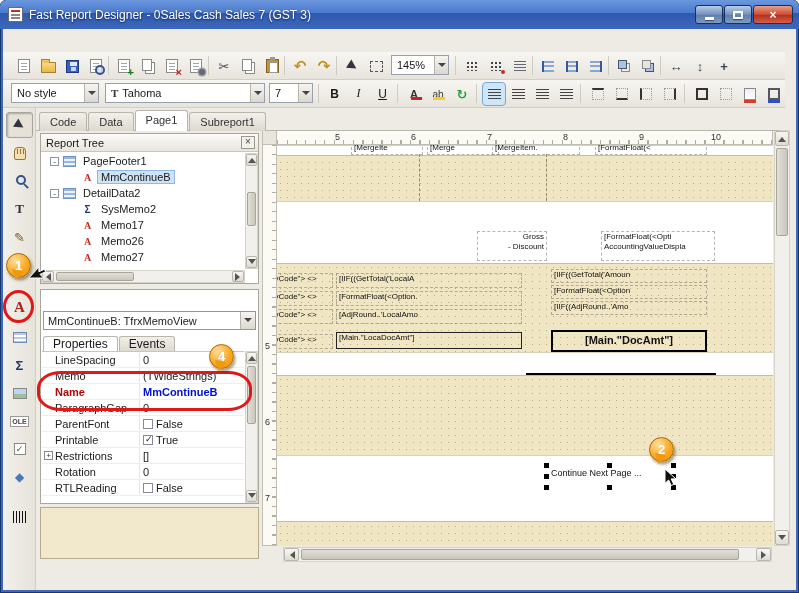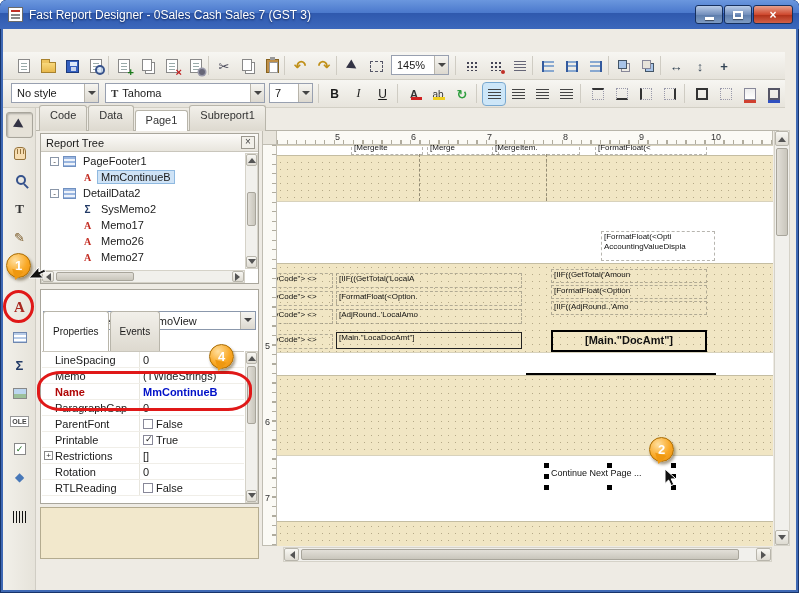--- a/index.html
+++ b/index.html
@@ -91,21 +91,21 @@
 .ic-bandobj{width:14px;height:11px;background:repeating-linear-gradient(180deg,#b8cce8 0 2px,#fff 2px 4px);border:1px solid #7088b0}
 .ic-sum::before{content:"Σ";font-weight:bold;font-size:13px;color:#223a66}
 .ic-pic{width:14px;height:11px;border:1px solid #888;background:linear-gradient(180deg,#bcd6f0 55%,#9cc09a 55%)}
 .ic-ole{font-size:7px;font-weight:bold;color:#444;border:1px solid #999;padding:1px 1px;background:#fff}
 .ic-check{width:12px;height:12px;border:1px solid #888;background:#fff;display:flex;align-items:center;justify-content:center}
 .ic-check::before{content:"✓";font-size:9px;color:#207020}
 .ic-shape::before{content:"◆";color:#4878b8;font-size:12px}
 .ic-barcode{width:13px;height:12px;background:repeating-linear-gradient(90deg,#111 0 1px,transparent 1px 3px)}
 
 .tabbar{position:absolute;left:39px;top:109px;height:22px;display:flex;align-items:flex-end;z-index:3}
-.tab{padding:3px 10px 10px;border:1px solid #b8b5aa;border-bottom:none;background:linear-gradient(#f2f0ea,#ddd9cf);border-radius:3px 3px 0 0;margin-right:1px;color:#333}
+.tab{padding:3px 10px 3px;border:1px solid #b8b5aa;border-bottom:none;background:linear-gradient(#f2f0ea,#ddd9cf);border-radius:3px 3px 0 0;margin-right:1px;color:#333}
 .tab.selected{background:#fff;padding-bottom:5px;position:relative;z-index:4}
 .tabline{position:absolute;left:36px;top:130px;right:20px;height:1px;background:#b8b5aa;z-index:2}
 
 .panel{position:absolute;left:40px;width:219px;background:#fff;border:1px solid #a9a69c}
 .panel-hdr{height:18px;background:linear-gradient(#fcfbf9,#e8e5dd);border-bottom:1px solid #c9c6bc;display:flex;align-items:center;padding:0 3px 0 5px}
 .panel-close{margin-left:auto;width:14px;height:13px;border:1px solid #9a978e;background:#f2f0ea;position:relative}
 .panel-close::before{content:"×";position:absolute;left:3px;top:-1px;font-size:10px;color:#444}
 .report-tree{top:133px;height:151px}
 .tree-body{position:absolute;left:1px;right:14px;top:19px;bottom:14px;overflow:hidden;background:#fff}
 .tree-item{height:16px;display:flex;align-items:center;white-space:nowrap}
@@ -117,21 +117,21 @@
 .tree-item.i-memo .t-ic::before{content:"A";color:#c22a20;font-weight:bold;font-size:10px;font-family:"Liberation Serif",serif}
 .tree-item.i-sum .t-ic::before{content:"Σ";color:#223a66;font-weight:bold;font-size:10px}
 .tree-item.i-band .t-ic{background:repeating-linear-gradient(180deg,#9ab6e0 0 2px,#eef3fa 2px 4px);border:1px solid #7090c0;width:13px}
 .t-lb{padding:0 3px}
 .tree-item.selected .t-lb{background:#cfe3f6;outline:1px solid #8fb9e0}
 .obj-insp{top:289px;height:215px}
 .oi-combo{position:absolute;top:21px;left:2px;right:2px;height:19px;border:1px solid #8b98ac;background:#fff;display:flex;align-items:center;padding-left:4px}
 .oi-combo .dd{margin-left:auto;width:15px;height:17px;background:linear-gradient(#f6f5f1,#dcd8cf);border-left:1px solid #b8b4aa;position:relative}
 .oi-combo .dd::after{content:"";position:absolute;left:3px;top:6px;border:4px solid transparent;border-top:4px solid #444}
 .oi-tabs{position:absolute;top:42px;left:2px;height:19px;display:flex;align-items:flex-end}
-.oi-tab{padding:14px 9px;border:1px solid #b8b5aa;border-bottom:none;border-radius:3px 3px 0 0;background:linear-gradient(#f2f0ea,#ddd9cf);margin-right:1px;font-size:10px}
+.oi-tab{padding:0 9px;border:1px solid #b8b5aa;border-bottom:none;border-radius:3px 3px 0 0;background:linear-gradient(#f2f0ea,#ddd9cf);margin-right:1px;font-size:12px}
 .oi-tab.selected{background:#fff}
 .prop-grid{position:absolute;top:61px;left:1px;right:14px;bottom:1px;background:#fff;overflow:hidden;border-top:1px solid #c9c6bc}
 .prop-row{display:flex;align-items:center;height:16px;border-bottom:1px solid #f0eee8}
 .p-exp{width:9px;height:9px;border:1px solid #888;font-size:8px;line-height:7px;text-align:center;margin:0 2px;visibility:hidden;flex:0 0 9px;color:#333}
 .prop-row.has-exp .p-exp{visibility:visible}
 .p-name{flex:0 0 84px;overflow:hidden;white-space:nowrap}
 .p-valwrap{flex:1;display:flex;align-items:center;gap:3px;border-left:1px solid #e8e6de;height:100%;padding-left:3px;overflow:hidden}
 .p-check{width:10px;height:10px;border:1px solid #889;background:#fff;display:none;flex:0 0 10px;position:relative}
 .prop-row.cb-checked .p-check,.prop-row.cb-unchecked .p-check{display:block}
 .prop-row.cb-checked .p-check::before{content:"✓";position:absolute;left:1px;top:-2px;font-size:9px;color:#222}
@@ -602,20 +602,24 @@
       </div>
       <div class="memo" style="left: 150px; top: -3px; width: 72px; height: 13px;">
         <span>[Merge</span>
       </div>
       <div class="memo" style="left: 215px; top: -3px; width: 88px; height: 13px;">
         <span>[MergeItem.</span>
       </div>
       <div class="memo" style="left: 318px; top: -3px; width: 112px; height: 13px;">
         <span>[FormatFloat(&lt;</span>
       </div>
+      <div class="memo a-right" style="left: 200px; top: 86px; width: 70px; height: 30px;">
+        <span>Gross
+- Discount</span>
+      </div>
       <div class="memo" style="left: 324px; top: 86px; width: 114px; height: 30px;">
         <span>[FormatFloat(&lt;Opti
 AccountingValueDispla</span>
       </div>
       <div class="memo" style="left: -14px; top: 128px; width: 70px; height: 15px;">
         <span>ncyCode"&gt; &lt;&gt;</span>
       </div>
       <div class="memo" style="left: -14px; top: 146px; width: 70px; height: 15px;">
         <span>ncyCode"&gt; &lt;&gt;</span>
       </div>

